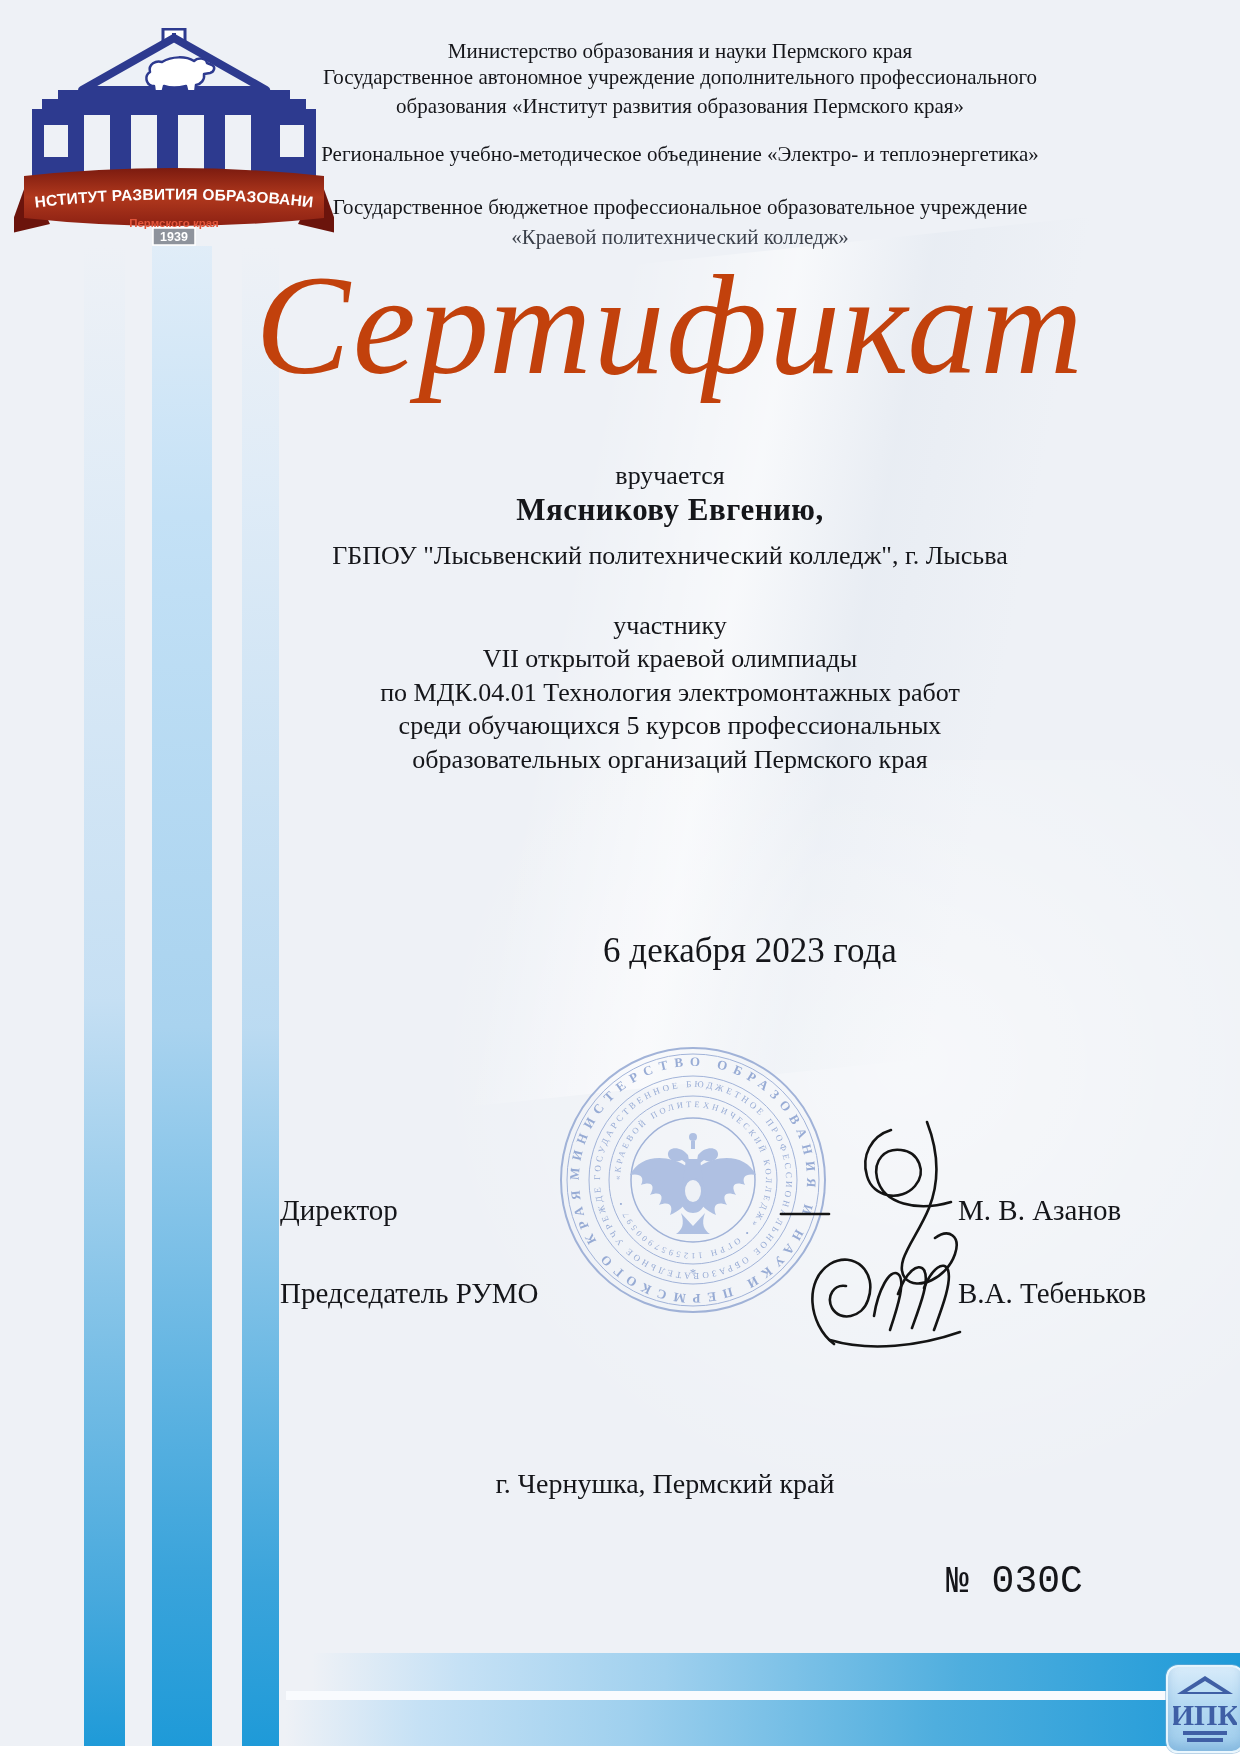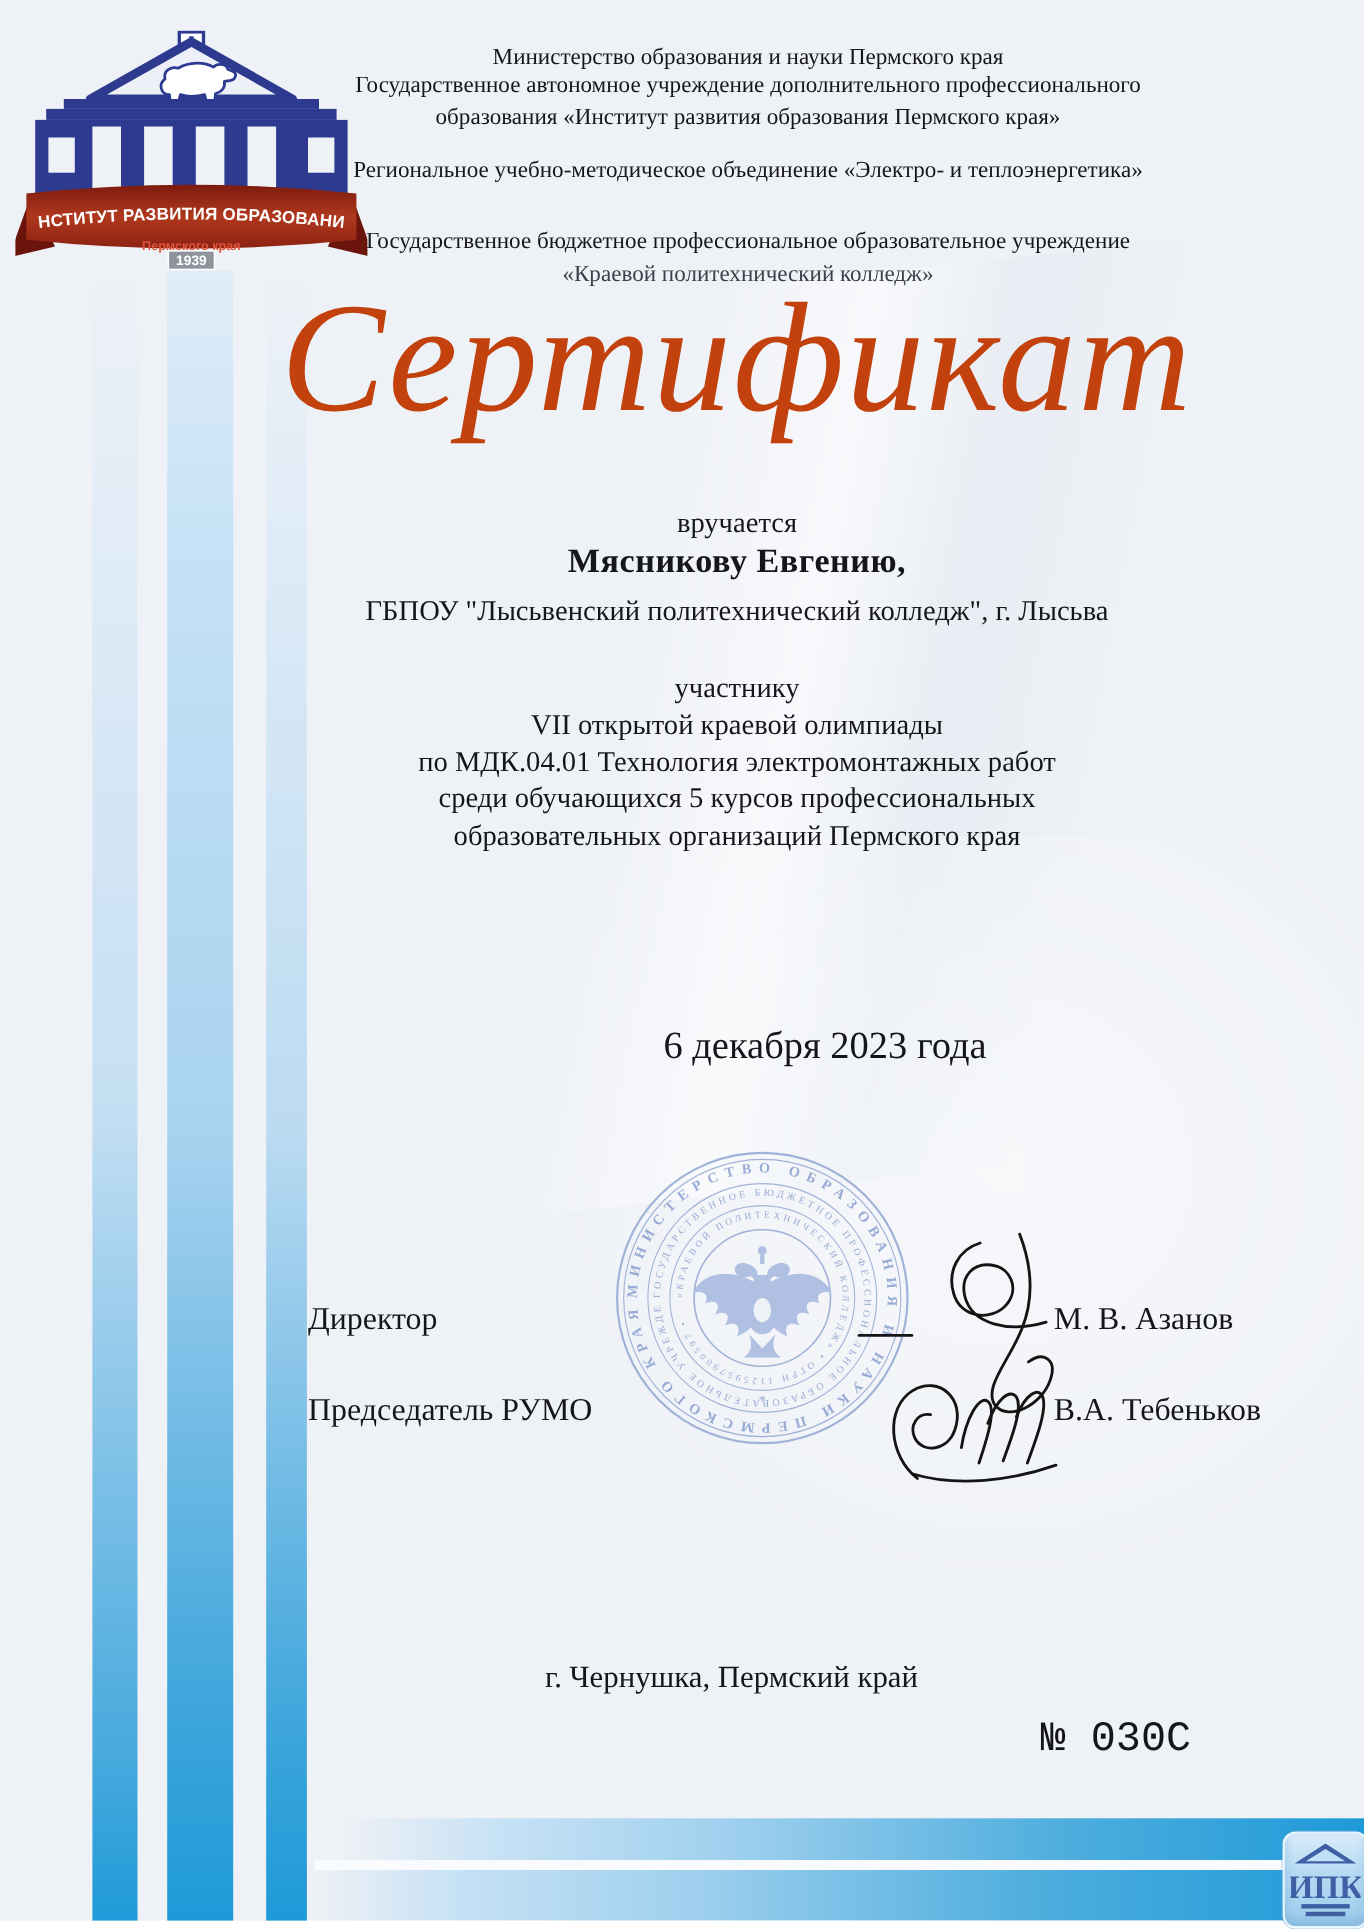--- a/index.html
+++ b/index.html
@@ -29,41 +29,41 @@
     background:linear-gradient(90deg, rgba(214,234,249,0) 0%, rgba(190,222,245,.85) 16%, #9fd0ee 38%, #4faede 70%, #1e9ad8 100%);}
   .bar2{left:286px; right:0; top:1700px; height:46px; z-index:2;
     background:linear-gradient(90deg, rgba(214,234,249,0) 0%, rgba(190,222,245,.85) 14%, #9fd0ee 36%, #4faede 68%, #1e9ad8 100%);}
   .bottomWhite{left:0; right:0; bottom:0; height:8px; background:#ffffff; z-index:3;}
   
   .header{left:130px; top:38px; width:1100px; text-align:center; z-index:5;}
   .hline{font-size:21px; line-height:26px; white-space:nowrap;}
   .hline:nth-child(2){margin-top:0;}
   .hline:nth-child(3){margin-top:3px;}
   .hline:nth-child(4){margin-top:22px;}
-  .hline:nth-child(5){margin-top:38px;}
+  .hline:nth-child(5){margin-top:27px;}
   .hline:nth-child(6){margin-top:4px; color:#3a3f49;}
   
   .title{left:100px; top:245px; width:1140px; text-align:center;
     font-style:italic; font-size:142px; line-height:160px; letter-spacing:2px;
     color:#c2410c; z-index:5; white-space:nowrap;}
   
   .bodytext{left:100px; width:1140px; text-align:center; z-index:5;}
   .presented{top:461px; font-size:26px;}
   .recipient{top:492px; font-size:31px; font-weight:bold; letter-spacing:.5px;}
   .organization{top:541px; font-size:26px;}
   .awardlines{top:609px; font-size:26px; line-height:33.4px;}
   .date{left:420px; top:931px; width:660px; text-align:center; font-size:35px; z-index:5;}
   
-  .sigrow{font-size:29px; z-index:6;}
+  .sigrow{font-size:29px; z-index:6;margin-top:11px;}
   .siglabel1{left:280px; top:1183px;}
   .signame1{left:958px; top:1183px;}
   .siglabel2{left:280px; top:1266px;}
   .signame2{left:958px; top:1266px;}
   
-  .footloc{left:430px; top:1510px; width:470px; text-align:center; font-size:28px; z-index:6;}
+  .footloc{left:430px; top:1468px; width:470px; text-align:center; font-size:28px; z-index:6;}
   .footnum{left:946px; top:1560px; font-size:38px; z-index:6;font-family:Liberation Mono, monospace;}
   
   .logoSvg{left:14px; top:28px; z-index:5;}
   .stampSvg{left:558px; top:1045px; z-index:4;}
   .sig1Svg{left:775px; top:1118px; z-index:6;}
   .sig2Svg{left:790px; top:1228px; z-index:6;}
   .badge{left:1166px; top:1665px; width:74px; height:84px; z-index:7;
     border-radius:12px;
     background:linear-gradient(180deg,#d8ecfa 0%, #b4d9f2 45%, #9fcdec 100%);
     border:2px solid rgba(240,250,255,.85);

